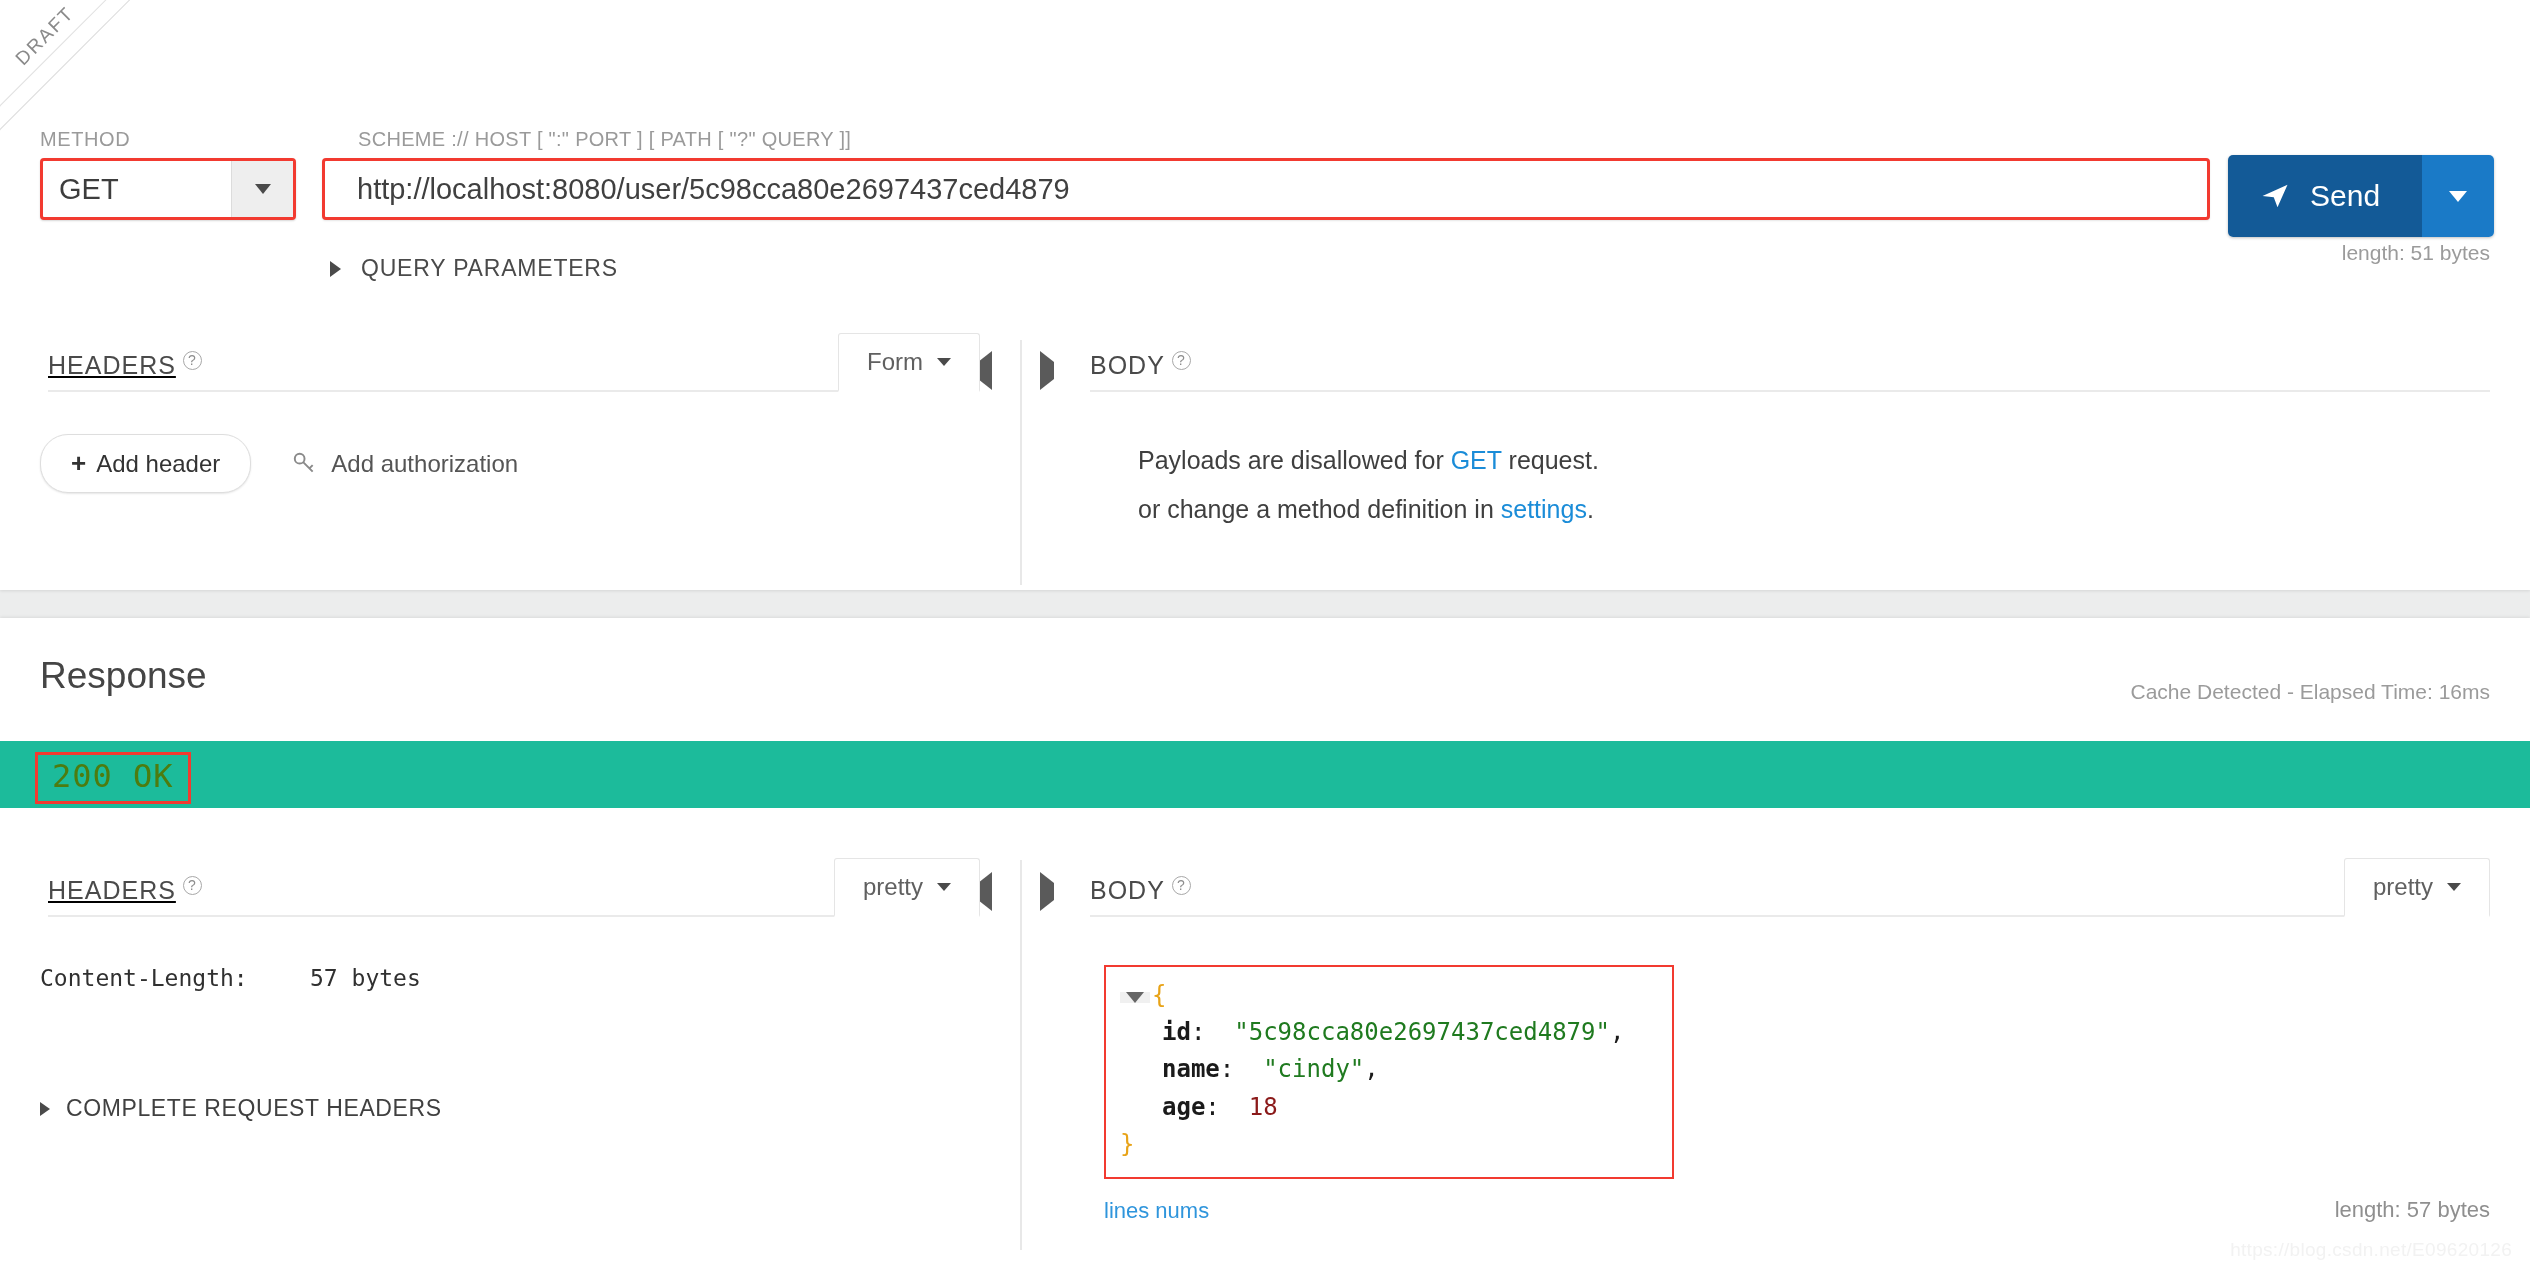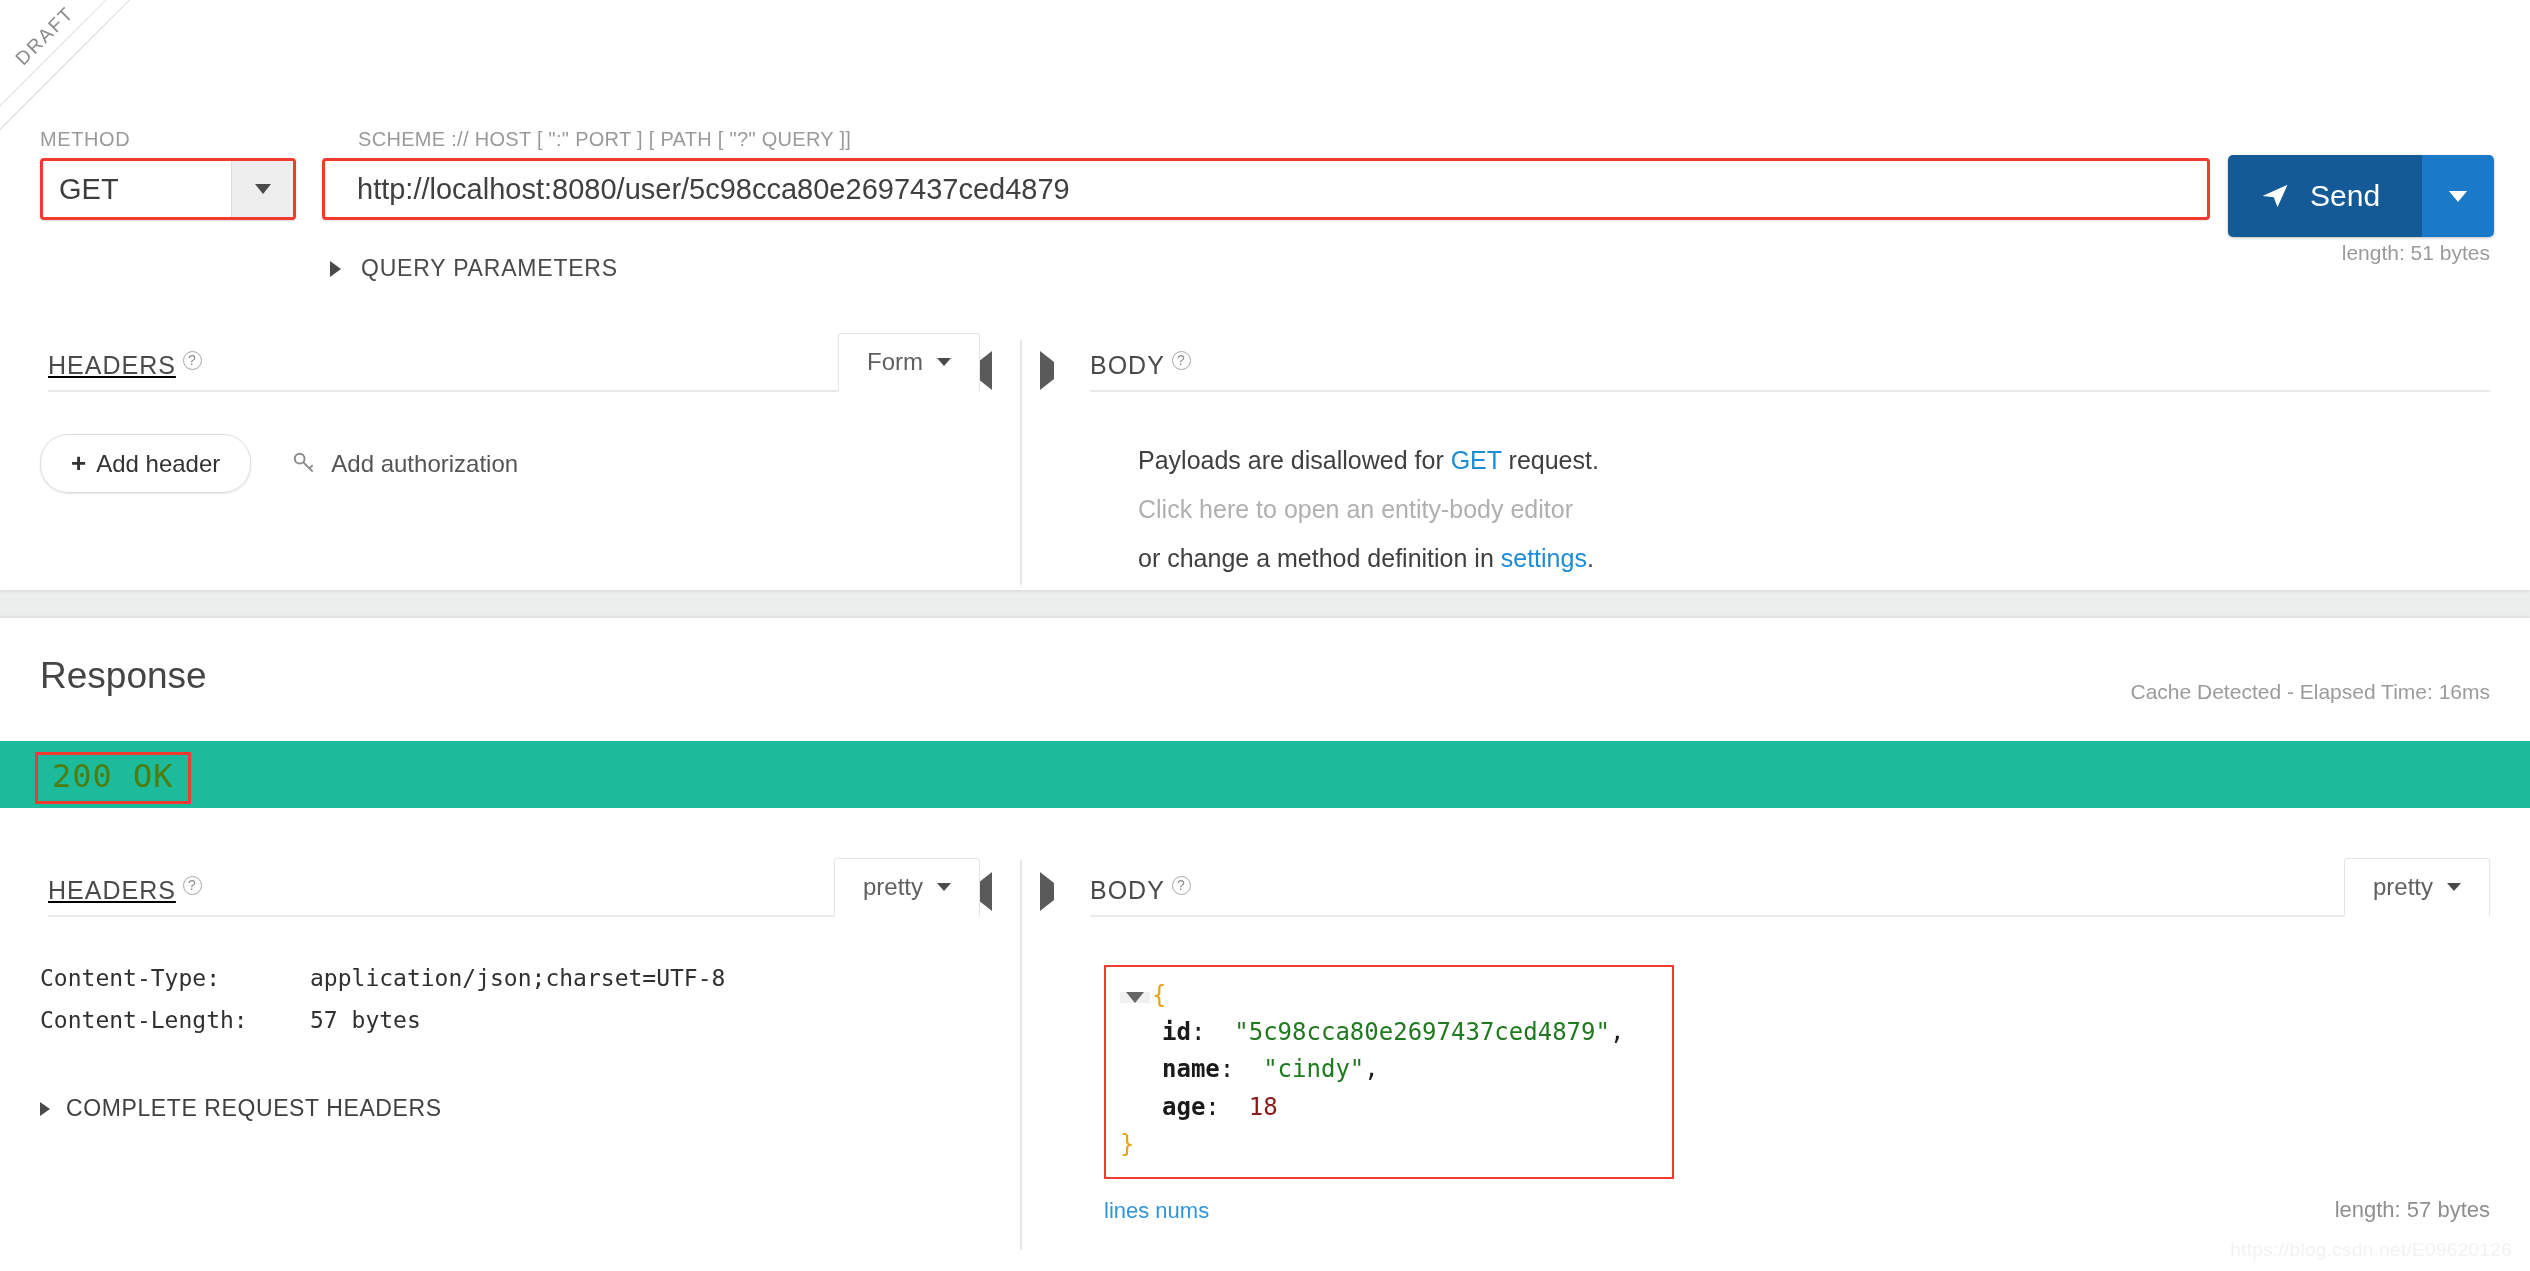--- a/index.html
+++ b/index.html
@@ -606,21 +606,20 @@
     <div class="split-right">
       <div class="sec-head">
         <div class="sec-title">
           <span>BODY</span><span class="q-mark">?</span>
         </div>
       </div>
       <div class="body-note">
         <div>
           <span>Payloads are disallowed for </span><span class="link">GET</span><span> request.</span>
         </div>
-        <div class="muted">Click here to open an entity-body editor</div>
         <div>
           <span>or change a method definition in </span><span class="link">settings</span><span>.</span>
         </div>
       </div>
     </div>
   </div>
 
   <div class="response-panel"></div>
 
   <div class="resp-title">Response</div>
@@ -645,24 +644,20 @@
         </div>
         <div class="mode-btn">
           <span>pretty</span>
           <span class="tri-sm"></span>
         </div>
       </div>
     </div>
     <table class="kv-table">
       <tbody>
         <tr>
-          <td class="kv-key">Content-Type:</td>
-          <td>application/json;charset=UTF-8</td>
-        </tr>
-        <tr>
           <td class="kv-key">Content-Length:</td>
           <td>57 bytes</td>
         </tr>
       </tbody>
     </table>
   </div>
 
   <div class="complete-req">
     <span class="tri-right-sm"></span>
     <span>COMPLETE REQUEST HEADERS</span>

